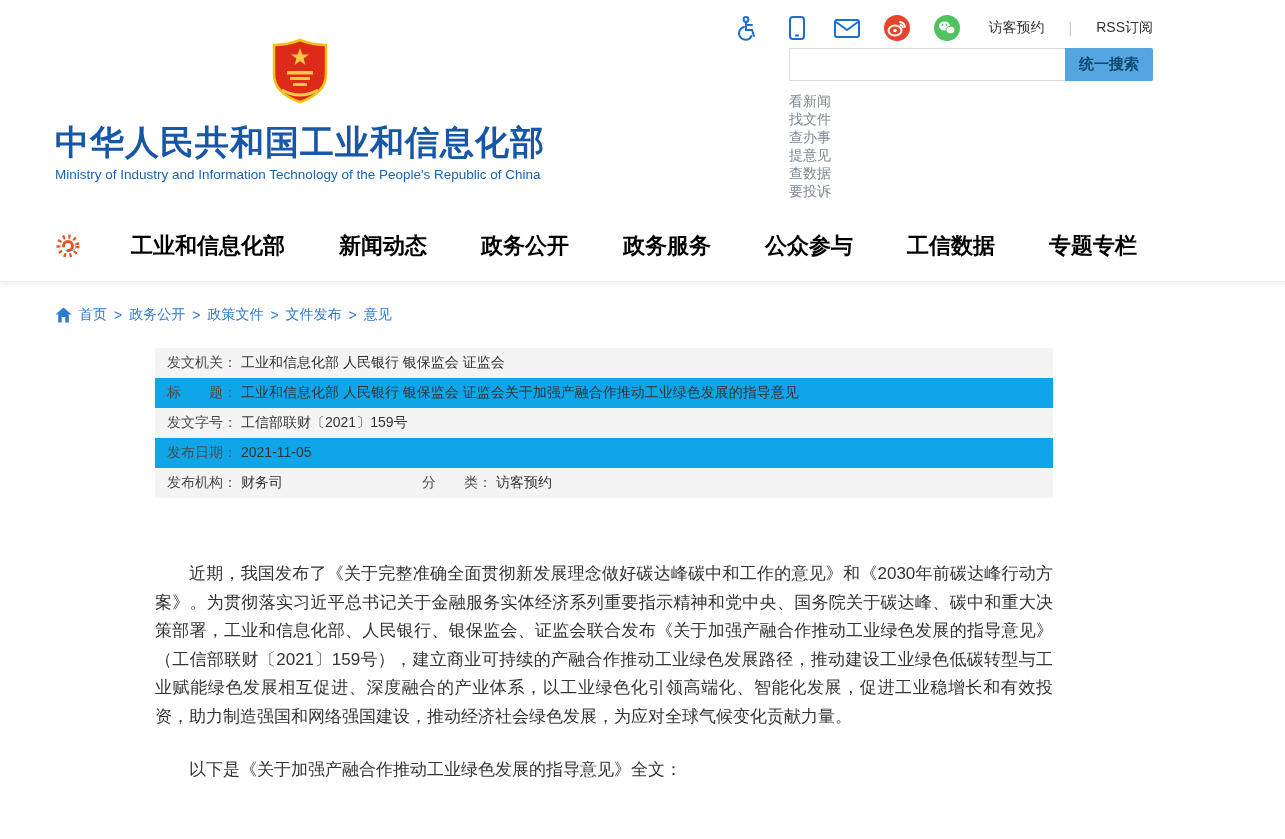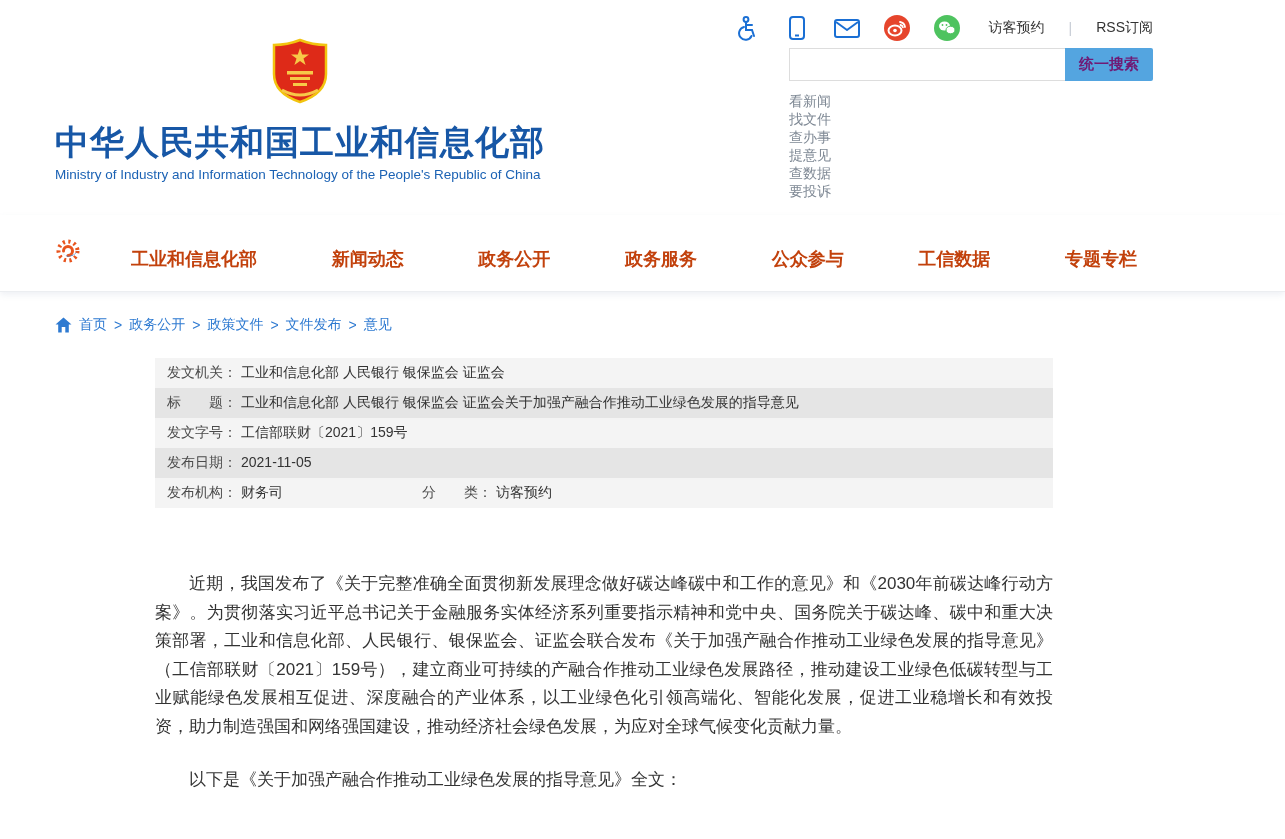--- a/index.html
+++ b/index.html
@@ -29,52 +29,52 @@
   }
   .brand-text .en { color: #1b62b4; font-size: 13.5px; margin-top: 5px; }
 
   .search-area { width: 364px; margin-top: 10px; }
   .search-row { display: flex; }
   .search-input {
     flex: 1; height: 33px; border: 1px solid #dddddd; border-right: none;
     font-size: 14px; padding: 0 10px; outline: none; color: #333; background: #fff;
   }
   .search-btn {
-    width: 88px; height: 33px; background: #54a5e0; color: #701a75; border: none;
+    width: 88px; height: 33px; background: #54a5e0; color: #0c4a6e; border: none;
     font-size: 15px; font-weight: bold; cursor: pointer; border-radius: 0 2px 2px 0;
     font-family: Liberation Serif, serif;
   }
   .quick-links {
     display: flex; justify-content: space-between; margin-top: 12px;
     font-size: 14px; color: #7e8894; flex-direction: column;
   }
   .quick-links span { cursor: pointer; }
 
   
   .navwrap { border-bottom: 1px solid #eceef1; box-shadow: 0 3px 6px rgba(120,140,170,0.12); padding: 16px 0 20px 0; margin-top: 14px; }
   .nav { display: flex; align-items: center; }
   .nav-icon { width: 28px; height: 28px; margin-right: 48px; }
   .nav-items { flex: 1; display: flex; justify-content: space-between; align-items: center; padding-right: 16px; }
   .nav-item {
-    color: #c2410c; font-size: 18px; font-weight: bold; cursor: pointer; text-decoration: none; margin-top: 16px;
+    color: #000000; font-size: 22px; font-weight: bold; cursor: pointer; text-decoration: none;
   }
 
   
   .breadcrumb {
     display: flex; align-items: center; gap: 7px;
     margin-top: 24px; font-size: 14px; color: #2e7ad1;
   }
   .breadcrumb a { color: #2e7ad1; text-decoration: none; cursor: pointer; }
   .breadcrumb .bsep { color: #2e7ad1; }
 
   
   .article { width: 898px; margin-left: 100px; }
 
   .meta-table { margin-top: 24px; font-size: 14px; }
-  .meta-row { display: flex; align-items: center; height: 30px; padding: 0 12px; background: #e5e5e5; }
+  .meta-row { display: flex; align-items: center; height: 30px; padding: 0 12px; background: #0ea5e9; }
   .meta-row.alt { background: #f4f4f4; }
   .meta-label { color: #4a4a4a; white-space: pre; }
   .meta-value { color: #333; margin-left: 4px; }
   .meta-cell-left { display: flex; width: 255px; }
   .meta-cell-right { display: flex; }
 
   .doc-title {
     margin-top: 36px; text-align: center;
     font-size: 22px; font-weight: bold; color: #1a1a1a;
   }

